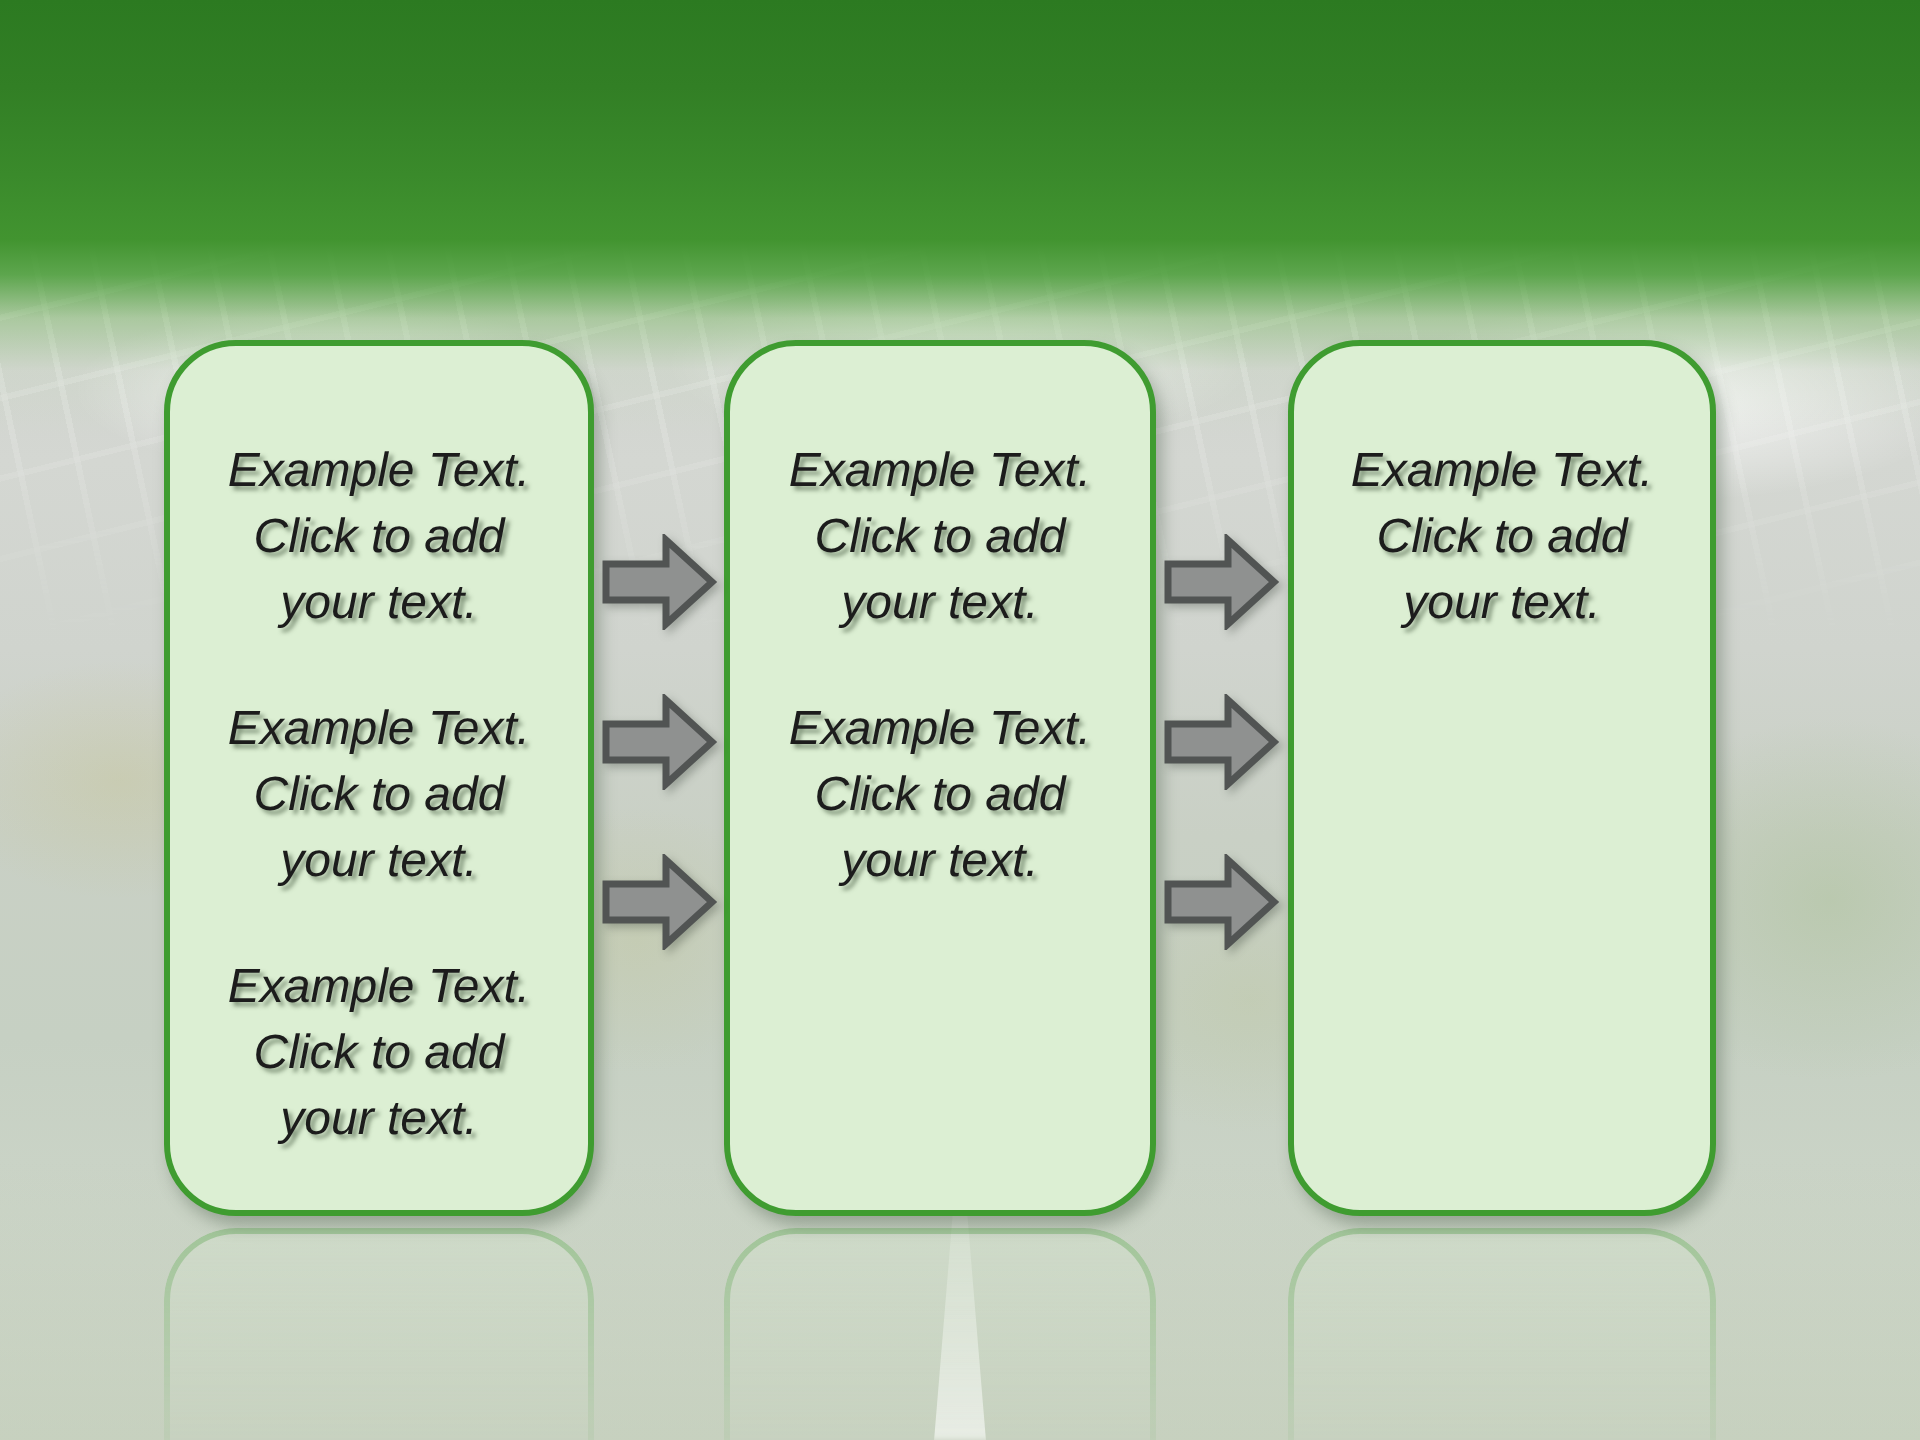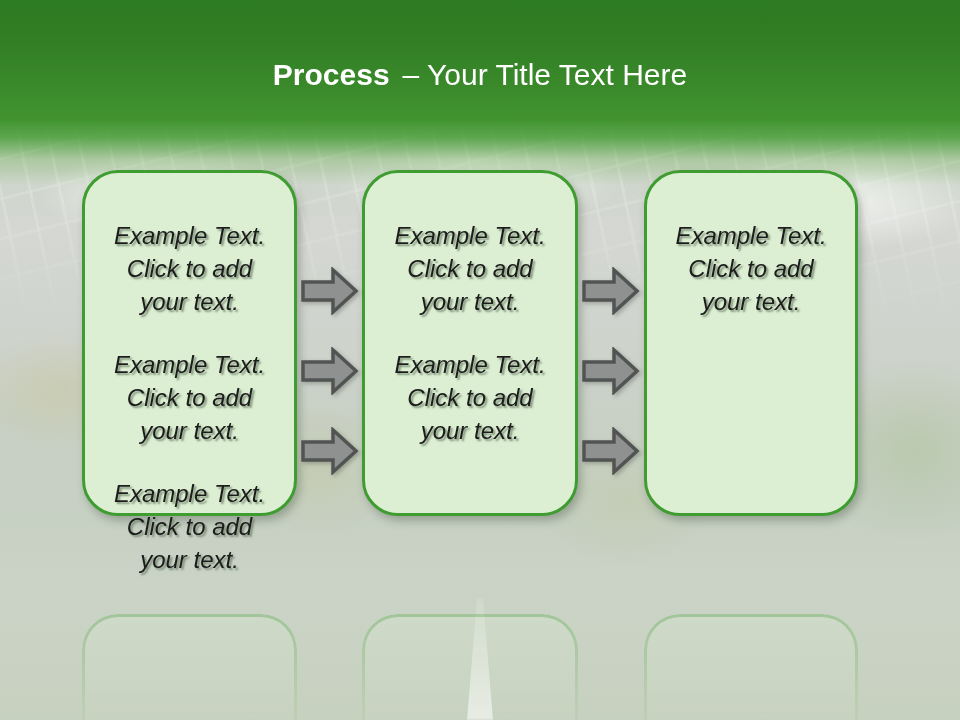--- a/index.html
+++ b/index.html
@@ -58,21 +58,21 @@
   .title-row{
     position:absolute;top:54px;left:0;right:0;
     text-align:center;color:#ffffff;
     font-size:30px;line-height:42px;
     cursor:default;
   }
   .title-bold{font-weight:bold;}
   .title-rest{font-weight:normal;margin-left:13px;}
   
   .pbox{
-    position:absolute;top:170px;height:346px;
+    position:absolute;top:170px;height:438px;
     box-sizing:border-box;
     background:#dcefd3;
     border:3px solid #3f9c30;
     border-radius:36px;
     box-shadow:3px 5px 8px rgba(70,90,70,0.38);
     padding:46px 8px 0;
     text-align:center;
   }
   .pbox-1{left:82px;width:215px;}
   .pbox-2{left:362px;width:216px;}
@@ -115,23 +115,20 @@
 
 <div class="slide">
 
   <div class="bg-layer bg-ceiling"></div>
   <div class="bg-layer bg-lights"></div>
   <div class="bg-layer bg-stands"></div>
   <div class="bg-layer bg-field"></div>
   <div class="field-line"></div>
 
   <div class="header"></div>
-  <div class="title-row">
-    <span class="title-bold">Process</span><span class="title-rest">– Your Title Text Here</span>
-  </div>
 
   <div class="reflection reflection-1"></div>
   <div class="reflection reflection-2"></div>
   <div class="reflection reflection-3"></div>
 
   <div class="pbox pbox-1">
     <p class="ptext">Example Text.
 Click  to add
 your text.</p>
     <p class="ptext">Example Text.

